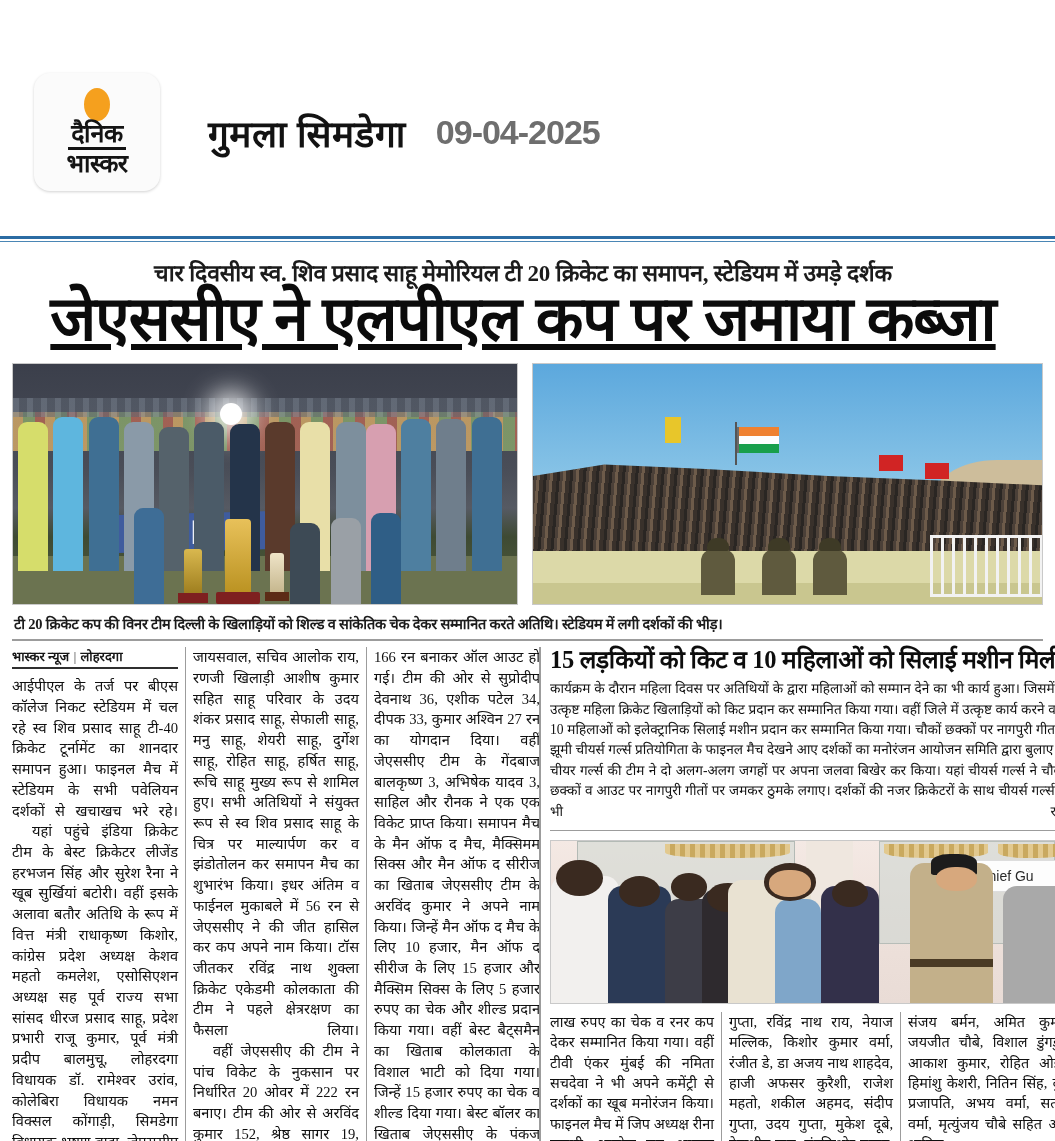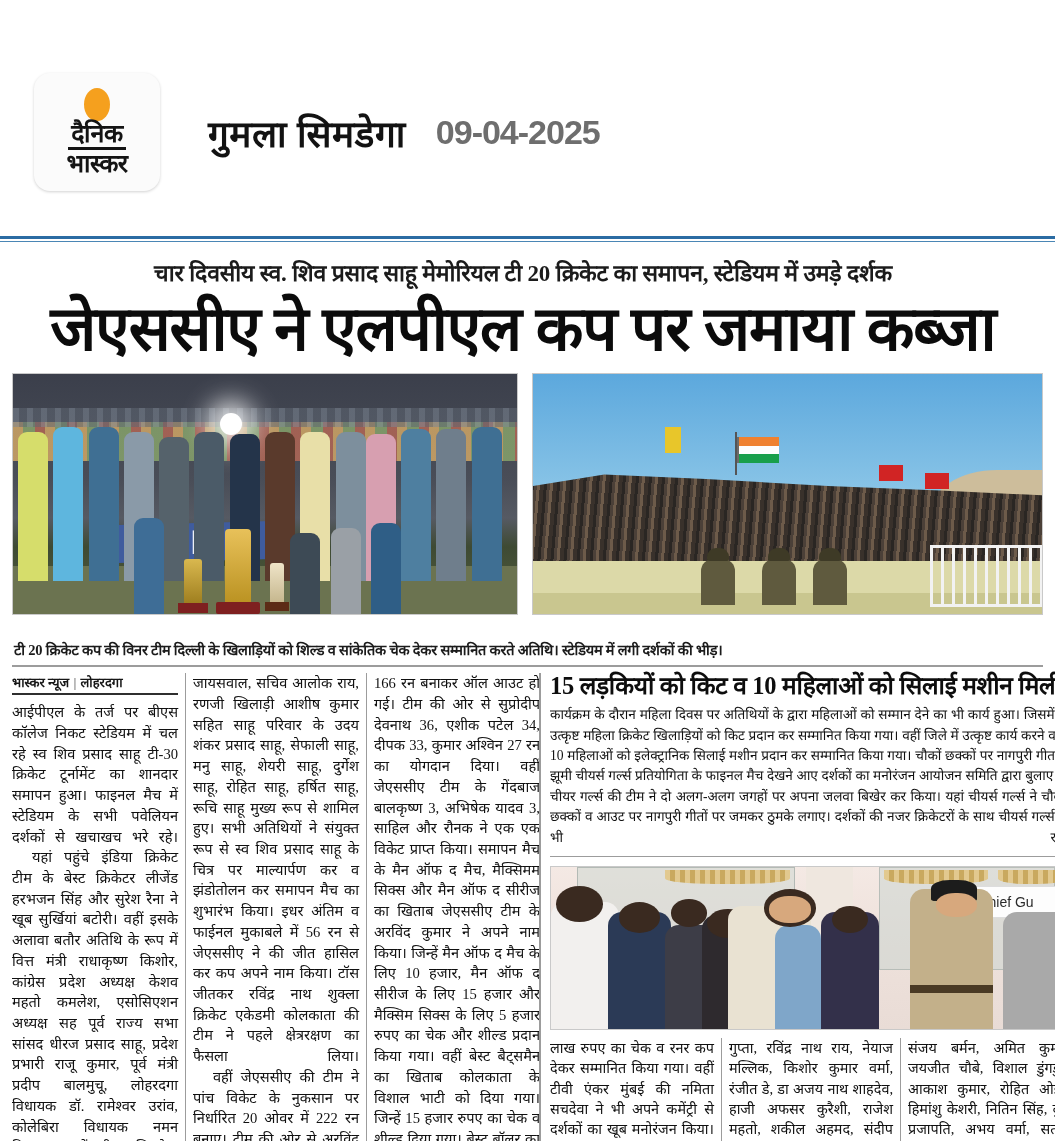--- a/index.html
+++ b/index.html
@@ -79,23 +79,24 @@
     text-align:center;
     letter-spacing:-.2px;
     white-space:nowrap;
   }
   .mainhead {
     font-family:"Liberation Serif", serif;
     font-size:62px; font-weight:bold;
     color:#0b0b0b;
     text-align:center;
     line-height:1.02;
-    margin-top:10px;
+    margin-top:0;
     letter-spacing:-1px;
     white-space:nowrap;
+    text-decoration:underline;
   }
 
   
   .photo-row {
     display:flex; gap:14px;
     padding:12px 12px 0 12px;
   }
   .photo { position:relative; overflow:hidden; border:1px solid #c9c9c9; }
   .photo-team { width:509px; height:242px; }
   .photo-crowd { width:514px; height:242px; }
@@ -138,21 +139,21 @@
   .cr-fence { position:absolute; right:0; bottom:3%; width:22%; height:26%;
     background:repeating-linear-gradient(90deg,#f2f2f2 0 3px,transparent 3px 11px);
     border-top:3px solid #f2f2f2; border-bottom:3px solid #f2f2f2;}
   .cr-cop { position:absolute; bottom:4%; width:34px; height:46px; background:#5f5a3e; border-radius:12px 12px 0 0;}
   .cr-cop:before{content:""; position:absolute; top:-11px; left:6px; width:22px; height:13px; background:#3e3a26; border-radius:9px 9px 2px 2px;}
 
   
   .caption {
     font-family:"Liberation Serif", serif;
     font-size:14.5px; font-weight:bold; color:#1b1b1b;
-    padding:24px 14px 0 14px;
+    padding:8px 14px 0 14px;
     white-space:nowrap;
     letter-spacing:-.2px;
   }
   .rule-grey { height:2px; background:#9c9c9c; margin:6px 12px 0 12px; }
 
   
   .body-grid {
     display:flex;
     padding:0 12px;
     margin-top:6px;
@@ -308,21 +309,21 @@
 <div class="body-grid">
 
   <div class="left-pack">
 
     <div class="col">
       <div class="byline">
         <span class="byline-brand">भास्कर न्यूज</span>
         <span class="byline-sep">|</span>
         <span class="byline-place">लोहरदगा</span>
       </div>
-      <p class="news">आईपीएल के तर्ज पर बीएस कॉलेज निकट स्टेडियम में चल रहे स्व शिव प्रसाद साहू टी-30 क्रिकेट टूर्नामेंट का शानदार समापन हुआ। फाइनल मैच में स्टेडियम के सभी पवेलियन दर्शकों से खचाखच भरे रहे।</p>
+      <p class="news">आईपीएल के तर्ज पर बीएस कॉलेज निकट स्टेडियम में चल रहे स्व शिव प्रसाद साहू टी-40 क्रिकेट टूर्नामेंट का शानदार समापन हुआ। फाइनल मैच में स्टेडियम के सभी पवेलियन दर्शकों से खचाखच भरे रहे।</p>
       <p class="news">यहां पहुंचे इंडिया क्रिकेट टीम के बेस्ट क्रिकेटर लीजेंड हरभजन सिंह और सुरेश रैना ने खूब सुर्खियां बटोरी। वहीं इसके अलावा बतौर अतिथि के रूप में वित्त मंत्री राधाकृष्ण किशोर, कांग्रेस प्रदेश अध्यक्ष केशव महतो कमलेश, एसोसिएशन अध्यक्ष सह पूर्व राज्य सभा सांसद धीरज प्रसाद साहू, प्रदेश प्रभारी राजू कुमार, पूर्व मंत्री प्रदीप बालमुचू, लोहरदगा विधायक डॉ. रामेश्वर उरांव, कोलेबिरा विधायक नमन विक्सल कोंगाड़ी, सिमडेगा विधायक भूषण बाड़ा, जेएससीए के ज्वाइंट सेक्रेट्री बीएन सिंह, डीसी डॉ वाघमारे प्रसाद कृष्ण, एसपी हरिश बिन जमां, डीडीसी दिलीप सिंह शेखावत, एसडीपीओ श्रद्धा केरकेट्टा, विधायक प्रतिनिधि निशिथ</p>
     </div>
 
     <div class="vrule"></div>
 
     <div class="col">
       <p class="news">जायसवाल, सचिव आलोक राय, रणजी खिलाड़ी आशीष कुमार सहित साहू परिवार के उदय शंकर प्रसाद साहू, सेफाली साहू, मनु साहू, शेयरी साहू, दुर्गेश साहू, रोहित साहू, हर्षित साहू, रूचि साहू मुख्य रूप से शामिल हुए। सभी अतिथियों ने संयुक्त रूप से स्व शिव प्रसाद साहू के चित्र पर माल्यार्पण कर व झंडोतोलन कर समापन मैच का शुभारंभ किया। इधर अंतिम व फाईनल मुकाबले में 56 रन से जेएससीए ने की जीत हासिल कर कप अपने नाम किया। टॉस जीतकर रविंद्र नाथ शुक्ला क्रिकेट एकेडमी कोलकाता की टीम ने पहले क्षेत्ररक्षण का फैसला लिया।</p>
       <p class="news">वहीं जेएससीए की टीम ने पांच विकेट के नुकसान पर निर्धारित 20 ओवर में 222 रन बनाए। टीम की ओर से अरविंद कुमार 152, श्रेष्ठ सागर 19, विराट सिंह 18 रनों का योगदान दिया। वहीं कोलकाता के गेंदबाज सक्षम चौधरी 2 विकेट, अंकुर, एरका और प्रियांशु ने एक एक विकेट प्राप्त किया। वहीं जवाबी पारी खेलने उतरी कोलकाता की टीम 17 ओवर में</p>
     </div>
 

